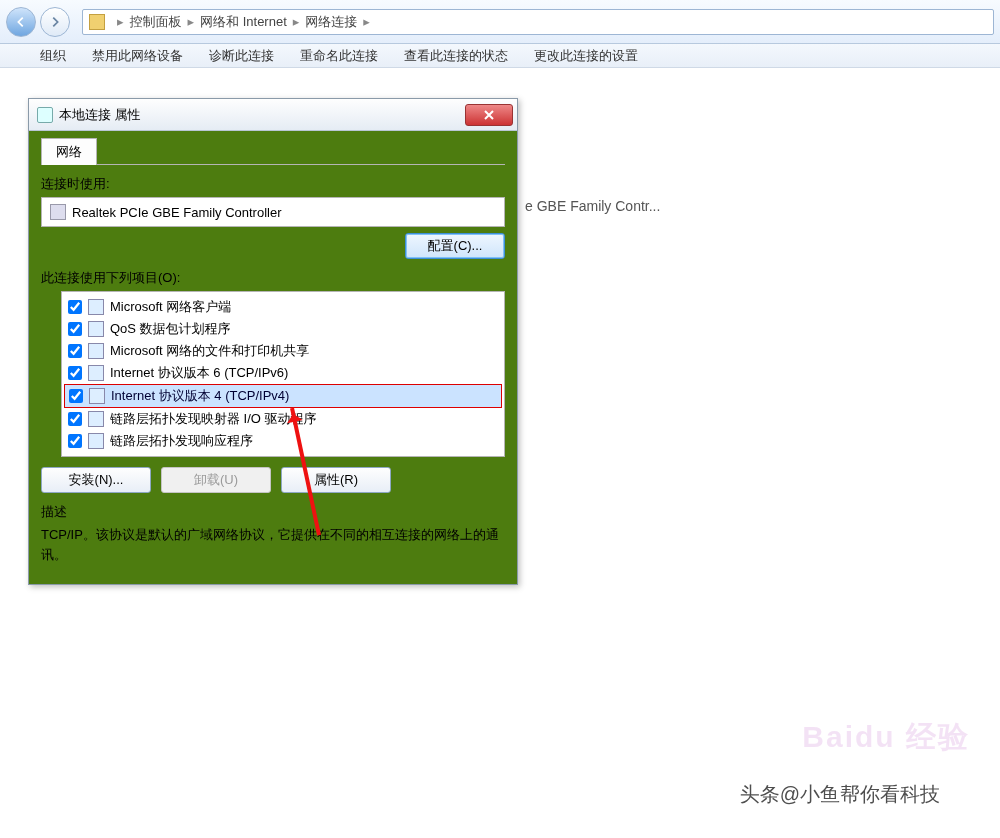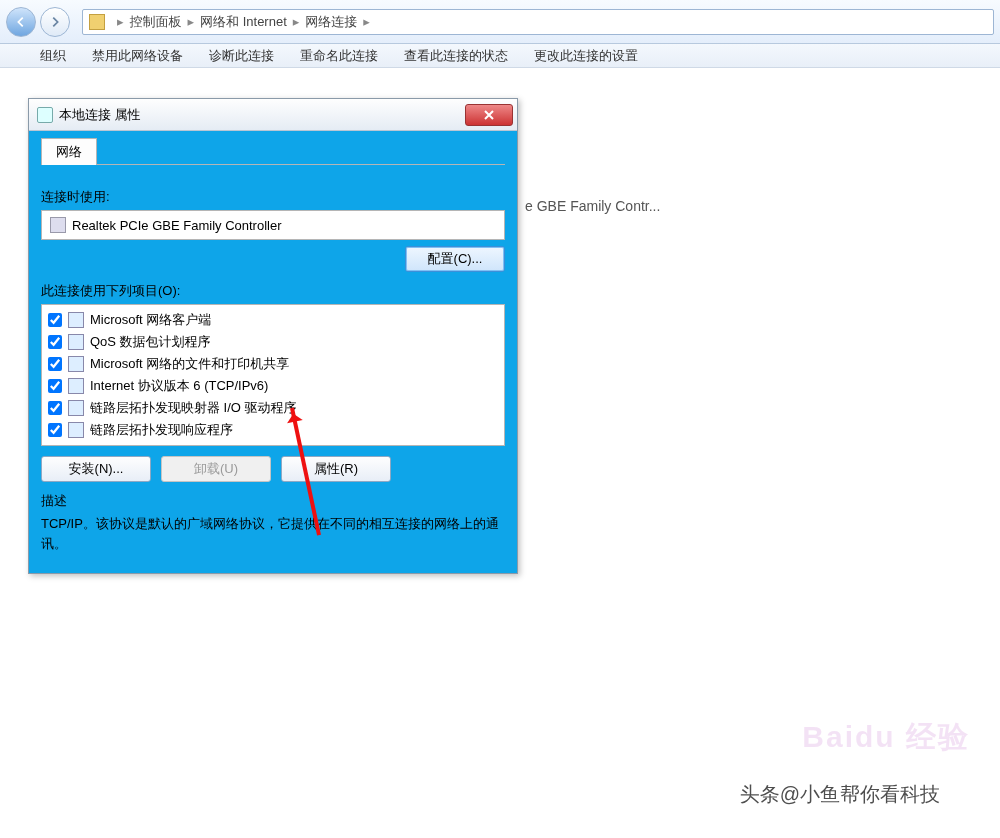--- a/index.html
+++ b/index.html
@@ -14,40 +14,40 @@
     .addr .sep { color: #888; margin: 0 6px; }
     .addr .ic { width:16px; height:16px; margin-right:6px; background:#f0d070; border:1px solid #c4a040; }
 
     
     .menubar { height: 24px; background: linear-gradient(#f4f8fd,#e8eff8); border-bottom: 1px solid #cfd9e6; display: flex; align-items: center; padding-left: 40px; font-size: 13px; color: #333; gap: 26px; }
     .menuitem { cursor: default; }
 
     .bg-text { position: absolute; left: 525px; top: 198px; font-size: 14px; color: #555; }
 
     
-    .dialog { position: absolute; left: 28px; top: 98px; width: 490px; background: #0ea5e9; border: 1px solid #8a9aa9; box-shadow: 2px 2px 6px rgba(0,0,0,.25); }
+    .dialog { position: absolute; left: 28px; top: 98px; width: 490px; background: #4d7c0f; border: 1px solid #8a9aa9; box-shadow: 2px 2px 6px rgba(0,0,0,.25); }
     .titlebar { height: 32px; background: linear-gradient(#fefefe,#e5ecf4); border-bottom: 1px solid #b9c6d4; display: flex; align-items: center; padding: 0 4px 0 8px; font-size: 13px; }
     .titlebar .ticon { width:16px; height:16px; margin-right:6px; border:1px solid #7aa; border-radius:2px; background:#dff; }
     .titlebar .spacer { flex: 1; }
     .closebtn { width: 48px; height: 22px; background: linear-gradient(#e88,#c33); border: 1px solid #933; border-radius: 3px; display:flex; align-items:center; justify-content:center; color:#fff; font-weight:bold; }
 
     .body { padding: 6px 12px 14px; }
-    .tabs { display: flex; border-bottom: 1px solid #b5b5b5; margin-bottom: 23px; }
+    .tabs { display: flex; border-bottom: 1px solid #b5b5b5; margin-bottom: 10px; }
     .tab { padding: 4px 14px; border: 1px solid #b5b5b5; border-bottom: none; background: #fdfdfd; font-size: 13px; position: relative; top: 1px; }
 
     .group { font-size: 13px; }
     .lbl { margin: 4px 0; }
     .adapterbox { border: 1px solid #b5b5b5; background: #fff; padding: 6px 8px; display:flex; align-items:center; margin-bottom: 6px; }
     .adapterbox .aic { width:16px; height:16px; margin-right:6px; background:#dde; border:1px solid #99a; }
 
     .cfgrow { display:flex; justify-content:flex-end; margin: 6px 0 10px; }
     .wbtn { min-width: 100px; padding: 3px 14px; font-size: 13px; background: linear-gradient(#fefefe,#e8eef7); border: 1px solid #8ea8c4; border-radius: 3px; text-align: center; }
     .wbtn.hl { border-color:#3d8fd8; box-shadow: 0 0 0 1px #7fc0f5 inset; background: linear-gradient(#eef6ff,#cfe5fb); }
 
-    .listbox { border: 1px solid #b5b5b5; background: #fff; padding: 4px 2px; }
+    .listbox { border: 1px solid #b5b5b5; background: #fff; padding: 4px 2px; margin-left: 20px; }
     .row { display:flex; align-items:center; padding: 2px 4px; font-size: 13px; gap: 6px; }
     .row .cb { width:14px; height:14px; }
     .row .ric { width:16px; height:16px; border:1px solid #88a; background:#def; }
     .row.sel { background:#cbe3ff; border:1px solid #d00; }
     .row.sel .txt { color:#003; }
     .row .txt { white-space: nowrap; }
 
     .btnrow { display:flex; gap: 10px; margin: 10px 0; }
     .btnrow .wbtn { min-width: 110px; }
     .wbtn.disabled { color:#9a9a9a; border-color:#c4c4c4; background:#f0f0f0; }
@@ -143,20 +143,25 @@
         <div class="row">
           <input type="checkbox" class="cb" checked="" style="">
           <span class="ric"></span>
           <span class="txt">Microsoft 网络的文件和打印机共享</span>
         </div>
         <div class="row">
           <input type="checkbox" class="cb" checked="" style="">
           <span class="ric"></span>
           <span class="txt">Internet 协议版本 6 (TCP/IPv6)</span>
         </div>
+        <div class="row sel">
+          <input type="checkbox" class="cb" checked="" style="">
+          <span class="ric"></span>
+          <span class="txt">Internet 协议版本 4 (TCP/IPv4)</span>
+        </div>
         <div class="row">
           <input type="checkbox" class="cb" checked="" style="">
           <span class="ric"></span>
           <span class="txt">链路层拓扑发现映射器 I/O 驱动程序</span>
         </div>
         <div class="row">
           <input type="checkbox" class="cb" checked="" style="">
           <span class="ric"></span>
           <span class="txt">链路层拓扑发现响应程序</span>
         </div>

